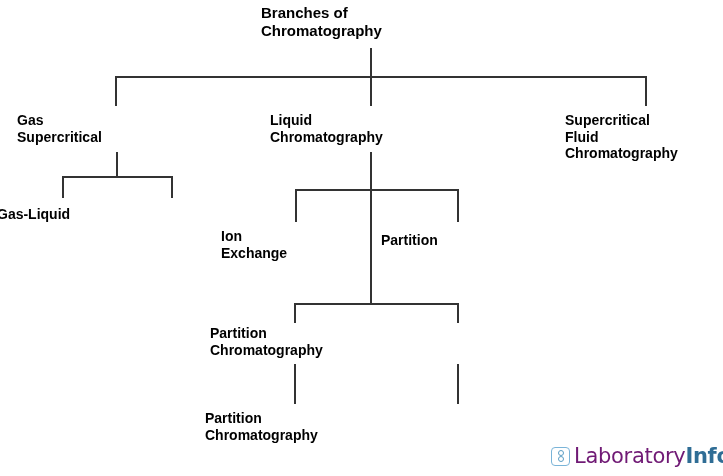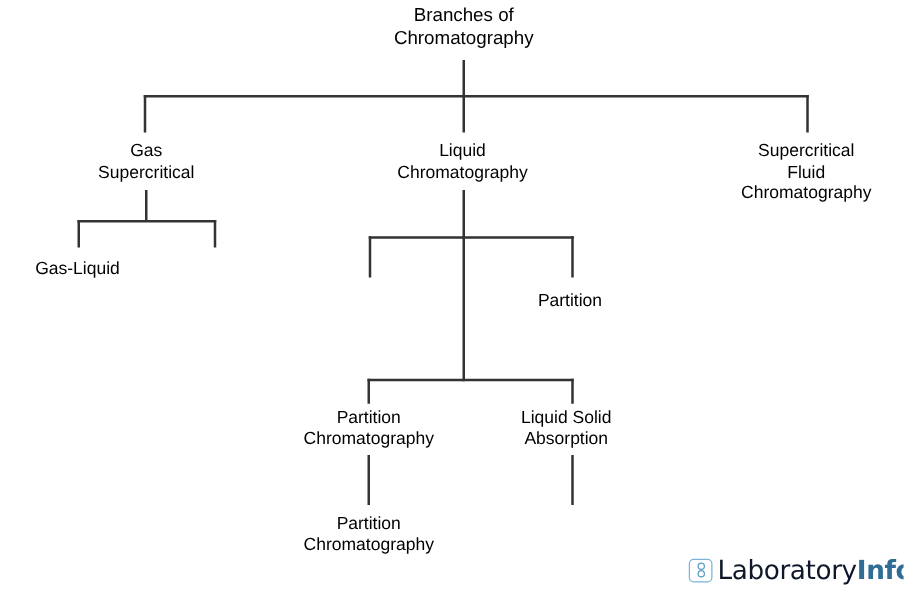--- a/index.html
+++ b/index.html
@@ -10,22 +10,22 @@
   #canvas {
     position: relative;
     width: 723px;
     height: 476px;
     background: #ffffff;
     font-family: "Liberation Sans", sans-serif;
     overflow: hidden;
   }
   .node {
     position: absolute;
-    text-align: center;
-    font-weight: normal;
+    text-align: left;
+    font-weight: bold;
     color: #000000;
     line-height: 1.18;
     white-space: pre-line;
     transform: translateX(-50%);
   }
   .node-title   { font-size: 15px; }
   .node-l2      { font-size: 14px; }
   .node-l3      { font-size: 14px; }
   .node-l4      { font-size: 14px; }
   .node-l5      { font-size: 14px; }
@@ -72,21 +72,21 @@
     width: 4px;
     height: 4px;
     border: 1.4px solid #5c9ec4;
     border-radius: 50%;
   }
   #logo-text {
     font-size: 21px;
     letter-spacing: -0.3px;
     font-family: "DejaVu Sans", sans-serif;
   }
-  #logo-text .lab { color: #0f172a; }
+  #logo-text .lab { color: #701a75; }
   #logo-text .info { color: #2f6d95; font-weight: bold; }
 </style>
 </head>
 <body>
 
 <div id="canvas">
 
   <div class="node node-title" style="left:371px; top:4px; width:220px;">Branches of
 Chromatography</div>
 
@@ -110,32 +110,32 @@
   <div class="line vline" style="left:62px; top:176px; height:22px;"></div>
   <div class="line vline" style="left:171px; top:176px; height:22px;"></div>
 
   <div class="node node-l3" style="left:62px; top:206px; width:130px;">Gas-Liquid</div>
 
   <div class="line vline" style="left:370px; top:152px; height:39px;"></div>
   <div class="line hline" style="left:295px; top:189px; width:164px;"></div>
   <div class="line vline" style="left:295px; top:189px; height:33px;"></div>
   <div class="line vline" style="left:457px; top:189px; height:33px;"></div>
 
+  <div class="node node-l3" style="left:296px; top:228px; width:150px;">Ion
+Exchange</div>
   <div class="node node-l3" style="left:456px; top:232px; width:150px;">Partition</div>
 
   <div class="line vline" style="left:370px; top:189px; height:116px;"></div>
 
   <div class="line hline" style="left:294px; top:303px; width:165px;"></div>
   <div class="line vline" style="left:294px; top:303px; height:20px;"></div>
   <div class="line vline" style="left:457px; top:303px; height:20px;"></div>
 
   <div class="node node-l4" style="left:295px; top:325px; width:170px;">Partition
 Chromatography</div>
-  <div class="node node-l4" style="left:453px; top:325px; width:170px;">Liquid Solid
-Absorption</div>
 
   <div class="line vline" style="left:294px; top:364px; height:40px;"></div>
   <div class="line vline" style="left:457px; top:364px; height:40px;"></div>
 
   <div class="node node-l5" style="left:295px; top:410px; width:180px;">Partition
 Chromatography</div>
 
   <div id="logo">
     <div id="logo-mark"></div>
     <div id="logo-text"><span class="lab">Laboratory</span><span class="info">Info</span></div>

